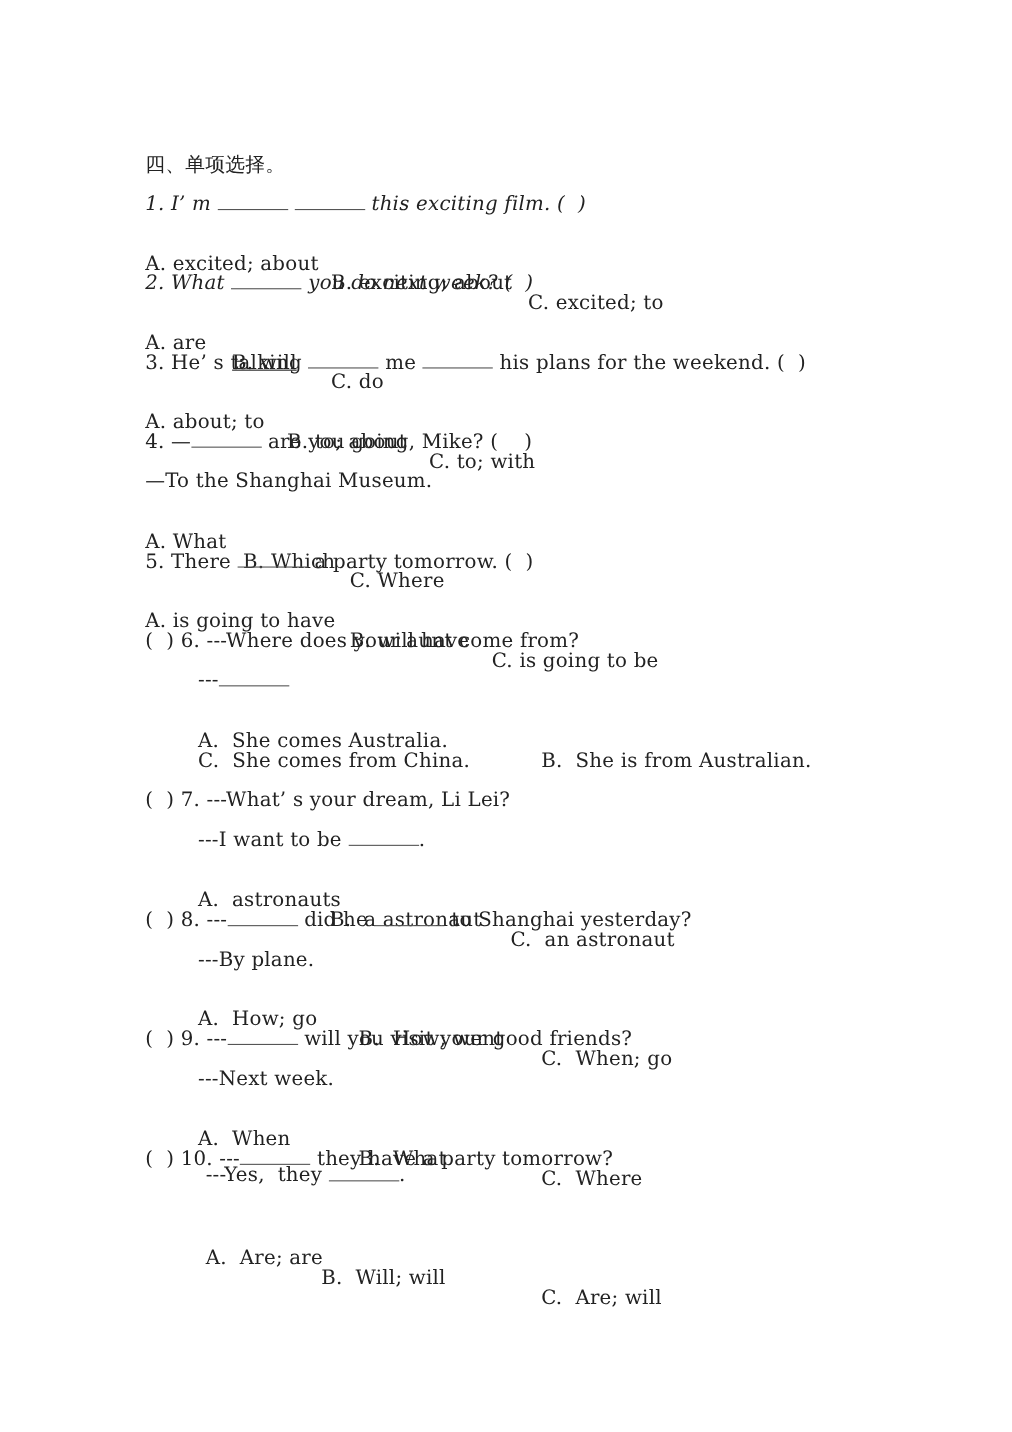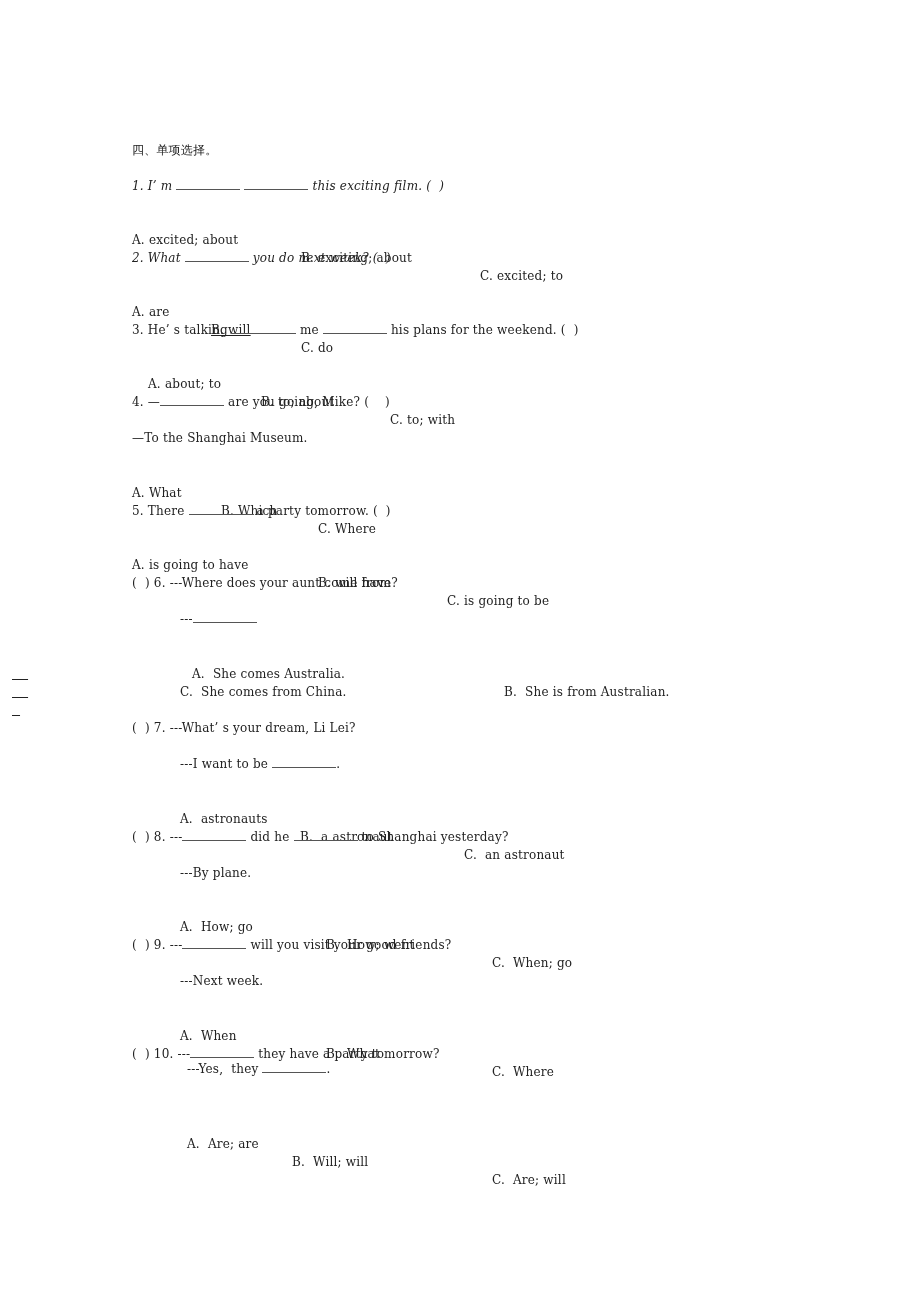--- a/index.html
+++ b/index.html
@@ -1,18 +1,18 @@
 <!DOCTYPE html>
 <html><head>
 <meta charset="utf-8">
 <style>
   html, body { margin:0; padding:0; background:#ffffff; }
   body { width:920px; height:1302px; position:relative; overflow:hidden;
          font-family:"DejaVu Serif", serif; color:#222; }
-  .line { position:absolute; font-size:12px; line-height:18px; white-space:pre; letter-spacing:0.2px; }
+  .line { position:absolute; font-size:18px; line-height:18px; white-space:pre; letter-spacing:0.2px; }
   .opt { position:absolute; white-space:pre; }
   .blank { display:inline-block; border-bottom:1px solid #555; height:12px; vertical-align:baseline; }
   .b64 { width:64px; }
 </style>
 </head>
 <body>
 
 <div>
 
   <div class="line" style="left:132px;top:141px;">四、单项选择。</div>
@@ -26,21 +26,21 @@
 
   <div class="line" style="left:132px;top:249px;font-style:italic;"><span>2. What </span><span class="blank b64"></span><span> you do next week? (  )</span></div>
   <div class="line" style="top:285px;left:0;width:920px;">
     <span class="opt" style="left:132px;">A. are</span>
     <span class="opt" style="left:211px;text-decoration:underline;">B. will</span>
     <span class="opt" style="left:301px;">C. do</span>
   </div>
 
   <div class="line" style="left:132px;top:321px;"><span>3. He’ s talking </span><span class="blank b64"></span><span> me </span><span class="blank b64"></span><span> his plans for the weekend. (  )</span></div>
   <div class="line" style="top:357px;left:0;width:920px;">
-    <span class="opt" style="left:132px;margin-left:16px;">A. about; to</span>
+    <span class="opt" style="left:132px;">A. about; to</span>
     <span class="opt" style="left:261px;">B. to; about</span>
     <span class="opt" style="left:390px;">C. to; with</span>
   </div>
 
   <div class="line" style="left:132px;top:393px;"><span>4. —</span><span class="blank b64"></span><span> are you going, Mike? (    )</span></div>
   <div class="line" style="left:132px;top:429px;">—To the Shanghai Museum.</div>
   <div class="line" style="top:466px;left:0;width:920px;">
     <span class="opt" style="left:132px;">A. What</span>
     <span class="opt" style="left:221px;">B. Which</span>
     <span class="opt" style="left:318px;">C. Where</span>
@@ -48,21 +48,21 @@
 
   <div class="line" style="left:132px;top:502px;"><span>5. There </span><span class="blank b64"></span><span> a party tomorrow. (  )</span></div>
   <div class="line" style="top:538px;left:0;width:920px;">
     <span class="opt" style="left:132px;">A. is going to have</span>
     <span class="opt" style="left:318px;">B. will have</span>
     <span class="opt" style="left:447px;">C. is going to be</span>
   </div>
 
   <div class="line" style="left:132px;top:574px;">(  ) 6. ---Where does your aunt come from?</div>
   <div class="line" style="left:180px;top:610px;"><span>---</span><span class="blank b64"></span></div>
-  <div class="line" style="top:647px;left:12px;width:784px;text-decoration:underline;">
+  <div class="line" style="top:647px;left:0;width:784px;">
     <span class="opt" style="left:180px;">A.  She comes Australia.</span>
     <span class="opt" style="left:492px;">B.  She is from Australian.</span>
   </div>
   <div class="line" style="left:180px;top:683px;">C.  She comes from China.</div>
 
   <div class="line" style="left:132px;top:719px;">(  ) 7. ---What’ s your dream, Li Lei?</div>
   <div class="line" style="left:180px;top:755px;"><span>---I want to be </span><span class="blank b64"></span><span>.</span></div>
   <div class="line" style="top:792px;left:0;width:920px;">
     <span class="opt" style="left:180px;">A.  astronauts</span>
     <span class="opt" style="left:300px;">B.  a astronaut</span>

